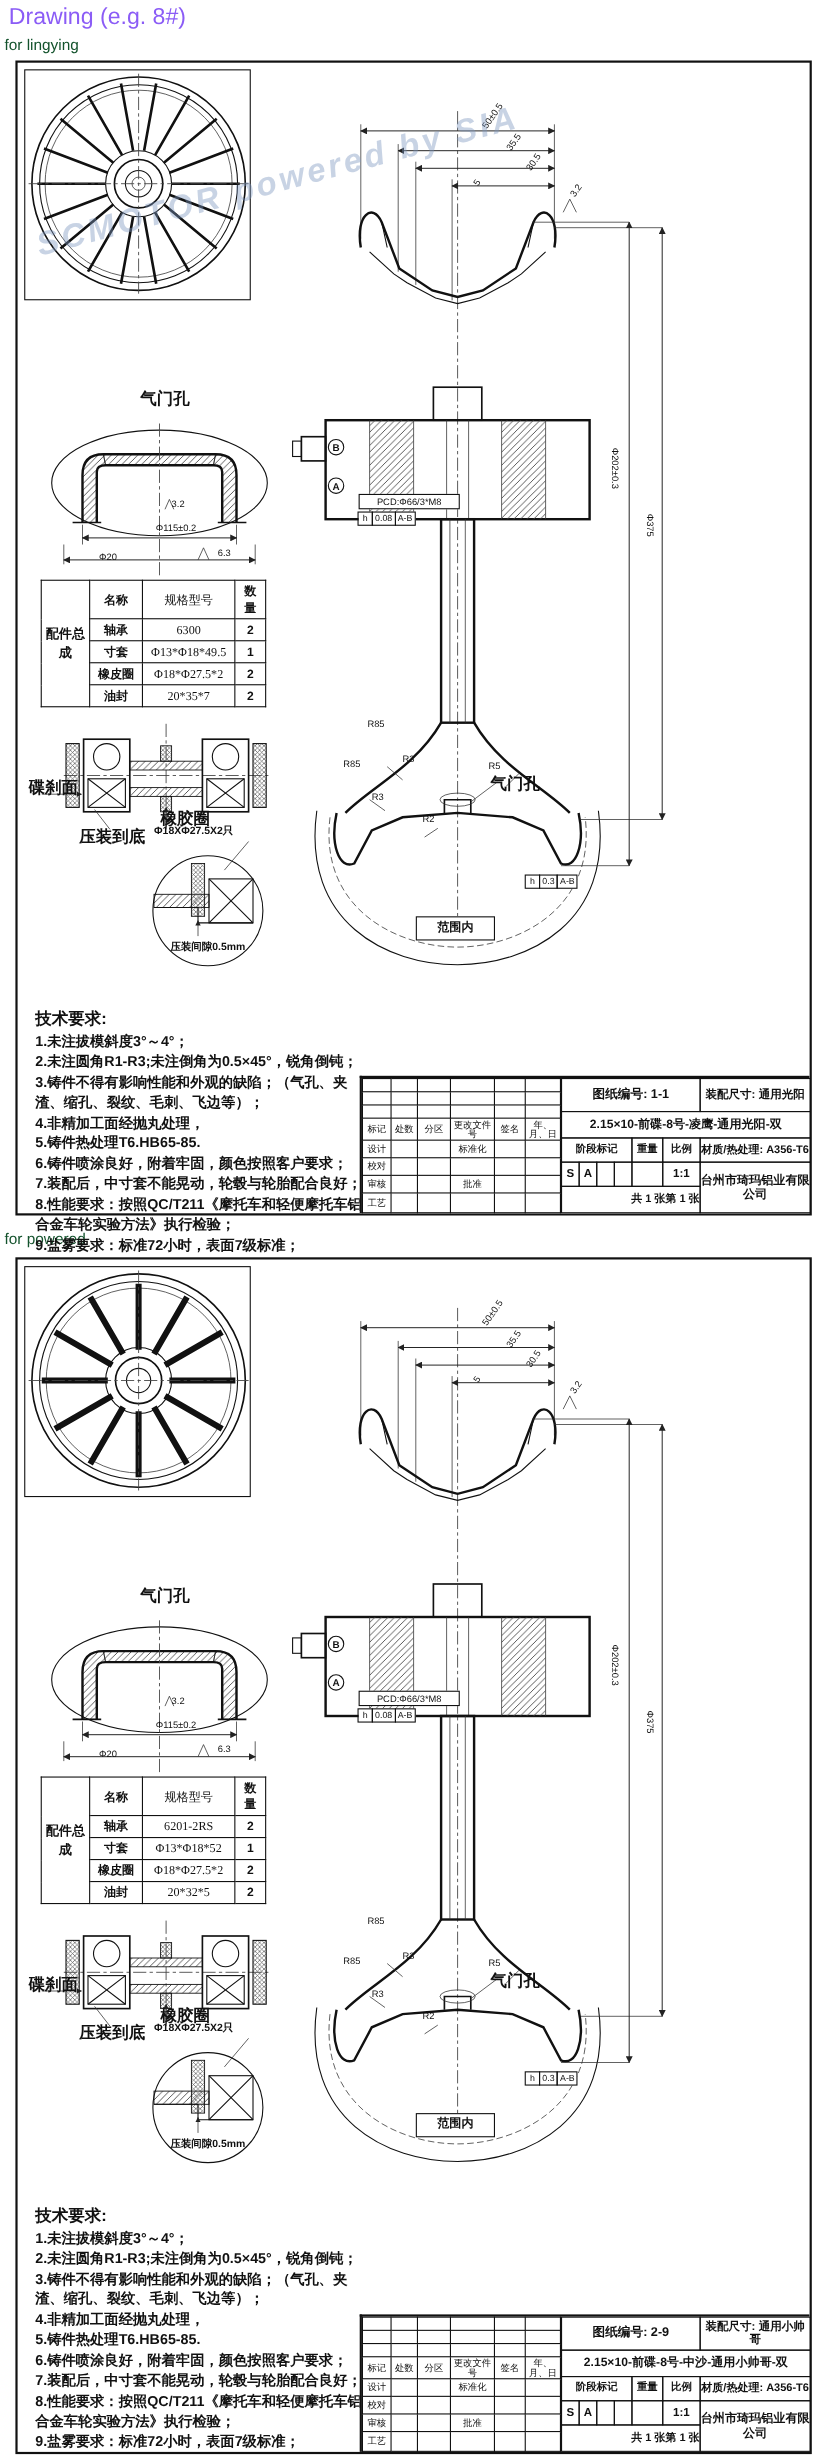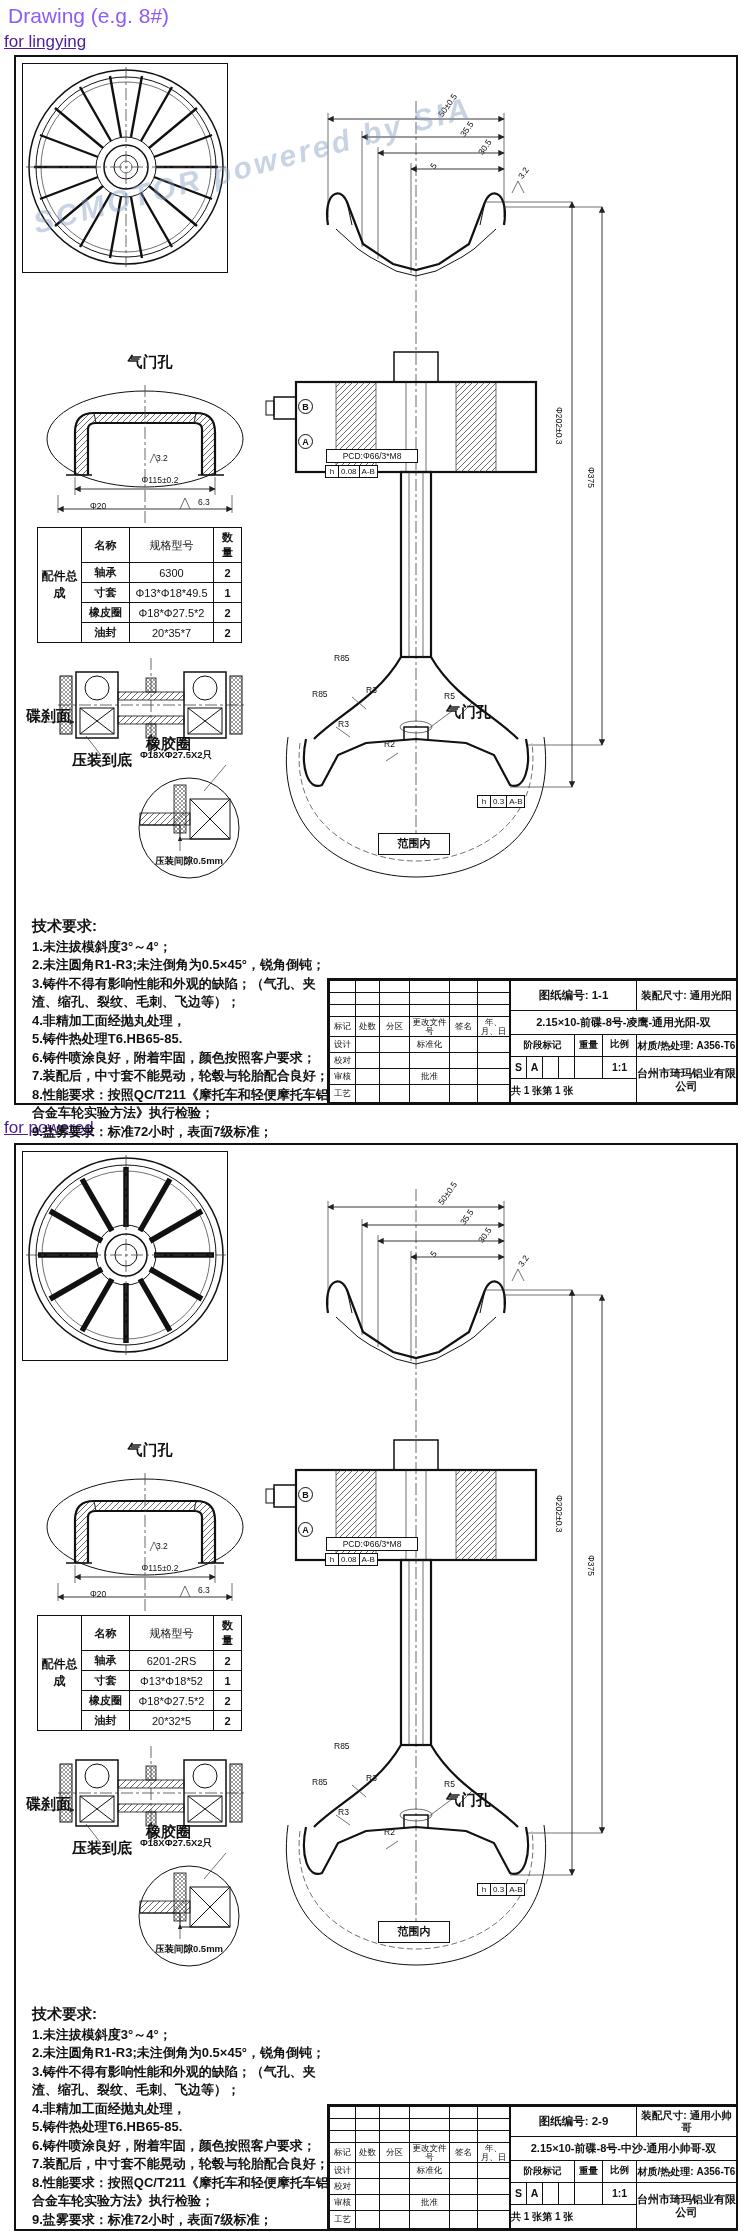--- a/index.html
+++ b/index.html
@@ -1,19 +1,19 @@
 <!DOCTYPE html>
 <html><head>
 <meta charset="utf-8">
 <style>
   * { margin:0; padding:0; box-sizing:border-box; }
   body { background:#fff; font-family:"Liberation Sans", sans-serif; color:#111; }
   .page { position:relative; width:750px; height:2240px; background:#fff; overflow:hidden; }
   .page-title { position:absolute; left:8px; top:4px; font-size:21px; font-weight:400; color:#8b5cf6; }
-  .for-label { position:absolute; left:4px; font-size:17px; color:#4c1d95;text-decoration:underline; }
+  .for-label { position:absolute; left:4px; font-size:14px; color:#14532d; }
   .sheet { position:absolute; left:14px; width:724px; border:2px solid #111; background:#fff; }
 
   
   .o2 { fill:none; stroke:#111; stroke-width:2.2; }
   .o2sp { fill:none; stroke:#111; stroke-width:2.4; }
   .o5sp { fill:none; stroke:#111; stroke-width:5.5; }
   .o15 { fill:none; stroke:#111; stroke-width:1.5; }
   .o1 { fill:none; stroke:#111; stroke-width:1; }
   .thin { fill:none; stroke:#333; stroke-width:.7; }
   .cl { fill:none; stroke:#444; stroke-width:.8; stroke-dasharray:12 3 3 3; }
@@ -26,21 +26,21 @@
 
   .valve-title { position:absolute; left:64px; top:296px; width:140px; text-align:center; font-size:15px; font-weight:700; }
   .valve-svg { position:absolute; left:14px; top:320px; overflow:visible; }
   .sl { position:absolute; font-weight:700; font-size:15px; color:#111; white-space:nowrap; z-index:4; }
   .sl-s { font-weight:400; font-size:8.5px; }
   .sl-rot { transform-origin:0 0; }
 
   table.parts { position:absolute; left:21px; top:470px; border-collapse:collapse; background:#fff; z-index:3; }
   table.parts td, table.parts th { border:1.4px solid #111; font-size:11px; font-weight:700; text-align:center; padding:2px 3px; height:19px; }
   table.parts td.grp { width:44px; font-size:12px; }
-  table.parts .c-name { width:48px; } table.parts .c-spec { width:84px; font-weight:400; } table.parts .c-qty { width:28px; }
+  table.parts .c-name { width:48px; } table.parts .c-spec { width:84px; font-weight:400;font-family:Liberation Serif, serif; } table.parts .c-qty { width:28px; }
 
   .bearing-svg { position:absolute; left:40px; top:585px; overflow:visible; }
   .detail-svg { position:absolute; left:118px; top:716px; overflow:visible; }
 
   .tech { position:absolute; left:16px; top:836px; width:298px; z-index:4; }
   .tech-h { font-size:15px; font-weight:700; margin-bottom:2px;margin-top:24px; }
   .tech-i { font-size:13px; font-weight:700; line-height:1.42; }
 
   .sect-svg { position:absolute; left:250px; top:40px; overflow:visible; }
   .pcdbox { position:absolute; border:1px solid #111; background:#fff; font-size:8.5px; line-height:13px; text-align:center; z-index:4; }
@@ -60,21 +60,21 @@
   .c.pn { grid-column:1/8; grid-row:2; font-size:11px; }
   .c.sm { grid-column:1/5; grid-row:3; font-size:9.5px; }
   .c.wt { grid-column:5; grid-row:3; font-size:9.5px; }
   .c.sc { grid-column:6; grid-row:3; font-size:9.5px;font-family:Liberation Mono, monospace; }
   .c.mt { grid-column:7; grid-row:3; font-size:10px; }
   .c.s1 { grid-column:1; grid-row:4; } .c.s2 { grid-column:2; grid-row:4; }
   .c.s3 { grid-column:3; grid-row:4; } .c.s4 { grid-column:4; grid-row:4; }
   .c.s5 { grid-column:5; grid-row:4; font-weight:400; }
   .c.sv { grid-column:6; grid-row:4; }
   .c.co { grid-column:7; grid-row:4/6; font-size:11px; }
-  .c.sh { grid-column:1/7; grid-row:5; justify-content:flex-start; font-size:10px; }
+  .c.sh { grid-column:1/7; grid-row:5; justify-content:flex-end; font-size:10px; }
 </style>
 </head>
 <body>
 
 <svg width="0" height="0" style="position:absolute" aria-hidden="true">
   <defs>
     <pattern id="hatch" width="6" height="6" patternUnits="userSpaceOnUse">
       <path d="M0,6 L6,0" stroke="#444" stroke-width="0.8"></path>
     </pattern>
     <pattern id="check" width="4" height="4" patternUnits="userSpaceOnUse">

